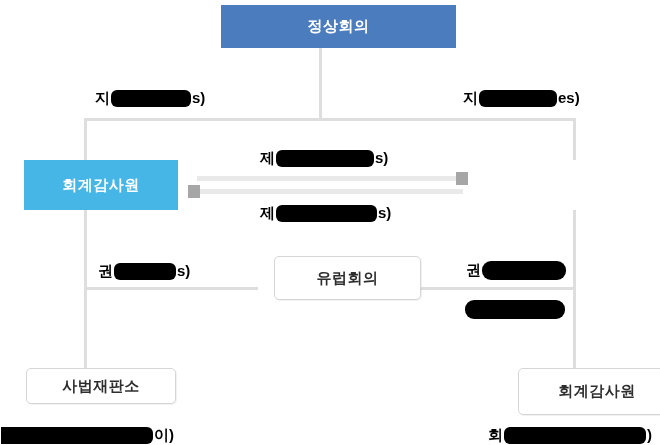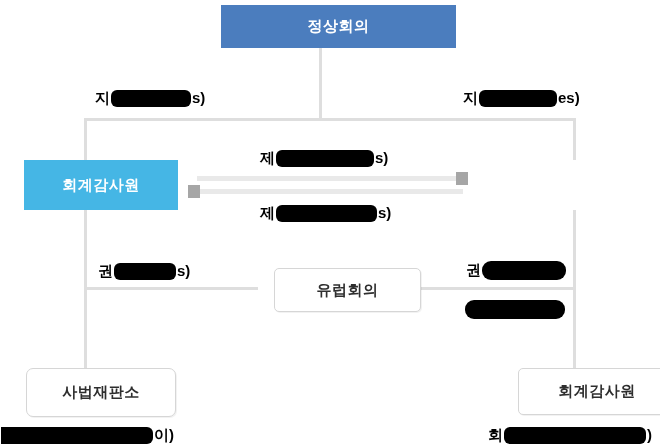--- a/index.html
+++ b/index.html
@@ -68,25 +68,25 @@
 
   <div class="box primary" style="left:205px;top:5px;width:235px;height:43px;">
     <span>정상회의</span>
   </div>
 
   <div class="box secondary" style="left:8px;top:160px;width:154px;height:50px;">
     <span>회계감사원</span>
   </div>
 
 
-  <div class="box outline" style="left:258px;top:268px;width:147px;height:44px;">
+  <div class="box outline" style="left:258px;top:256px;width:147px;height:44px;">
     <span>유럽회의</span>
   </div>
 
-  <div class="box outline" style="left:10px;top:368px;width:150px;height:49px;border-radius:7px;">
+  <div class="box outline" style="left:10px;top:368px;width:150px;height:36px;">
     <span>사법재판소</span>
   </div>
 
   <div class="box outline" style="left:502px;top:368px;width:158px;height:47px;">
     <span>회계감사원</span>
   </div>
 
   <div class="lbl" style="left:95px;top:88px;">
     <span>지</span>
     <span class="redbar" style="width:80px;"></span>

